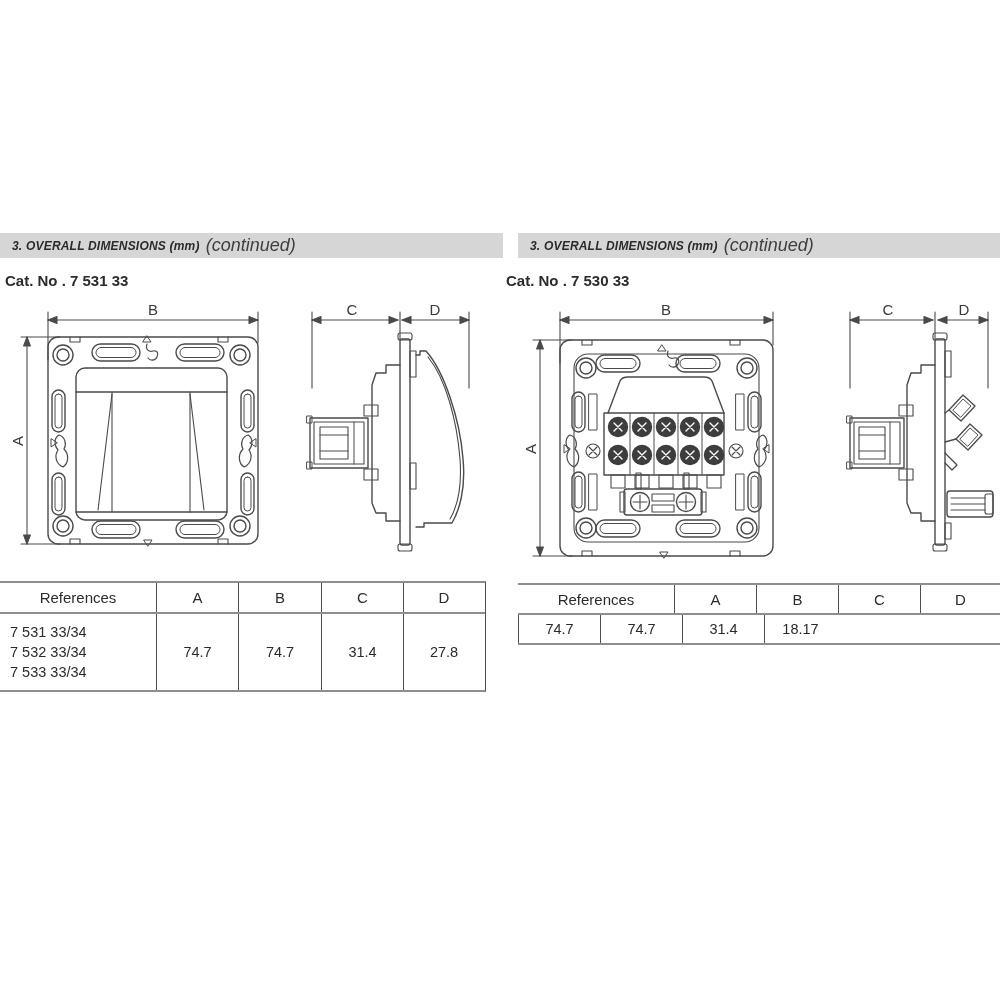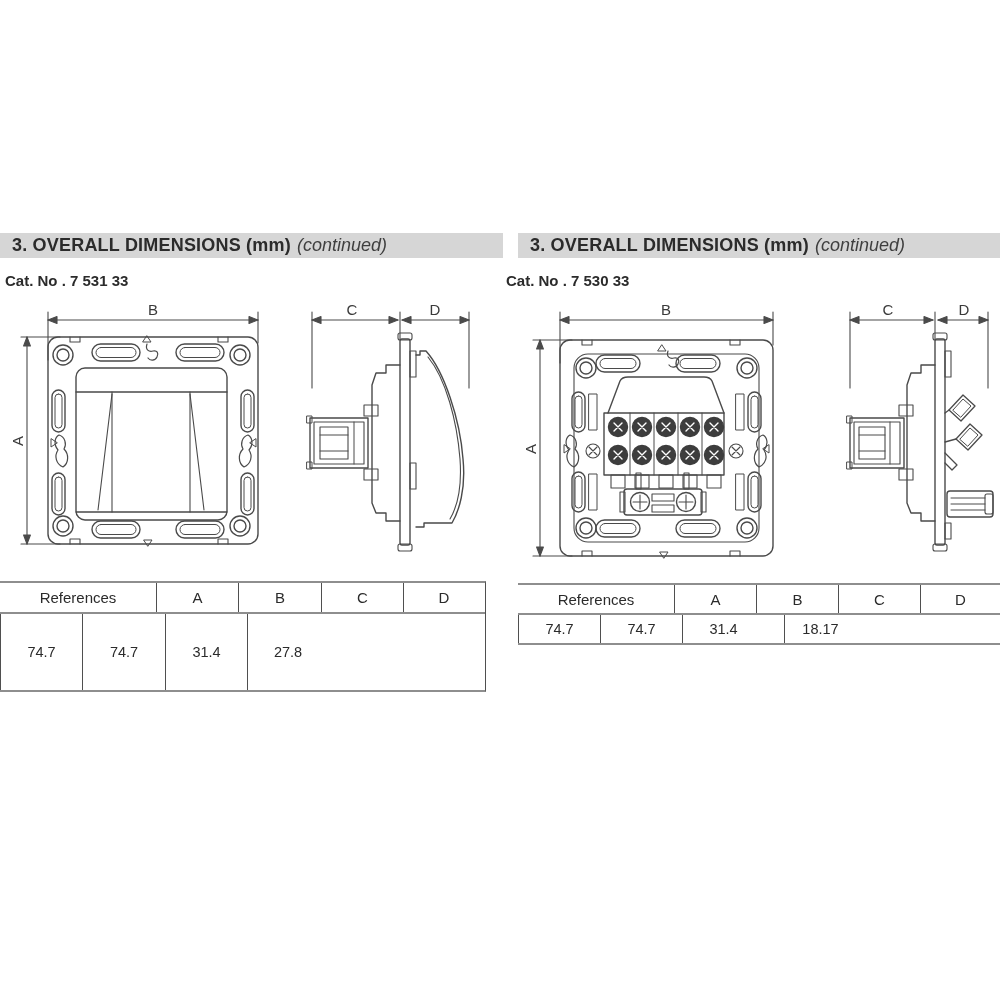--- a/index.html
+++ b/index.html
@@ -1,20 +1,20 @@
 <!DOCTYPE html>
 <html><head>
 <meta charset="utf-8">
 <style>
   html,body{margin:0;padding:0;background:#ffffff;}
   .page{position:relative;width:1000px;height:1000px;background:#fff;overflow:hidden;
         font-family:"Liberation Sans",sans-serif;color:#262626;}
   .section-bar{position:absolute;height:25px;background:#d6d6d6;display:flex;align-items:center;
                padding-left:12px;box-sizing:border-box;white-space:nowrap;}
-  .section-title{font-weight:bold;font-size:18px;color:#2b2b2b;letter-spacing:.2px;}
+  .section-title{font-weight:bold;font-size:12px;color:#2b2b2b;letter-spacing:.2px;font-style:italic;}
   .section-continued{font-style:italic;font-weight:normal;font-size:18px;color:#3f3f3f;margin-left:6px;}
   .cat-no{position:absolute;font-weight:bold;font-size:15px;color:#2b2b2b;white-space:nowrap;}
   .drawing{position:absolute;}
   svg text{font-family:"Liberation Sans",sans-serif;font-size:15px;fill:#3a3a3a;}
   .dim-table{position:absolute;border-top:2.5px solid #8e8e8e;border-bottom:2.5px solid #8e8e8e;
              box-sizing:border-box;background:#fff;}
   .dim-table.has-right{border-right:1.4px solid #4f4f4f;}
   .trow{display:flex;}
   .trow.head{border-bottom:2.5px solid #8e8e8e;}
   .tcell{display:flex;align-items:center;justify-content:center;font-size:14.5px;color:#2b2b2b;
@@ -161,20 +161,25 @@
 
   <div class="dim-table has-right" style="left:0;top:581px;width:486px;">
     <div class="trow head" style="height:29px;">
       <div class="tcell first" style="width:156px;">References</div>
       <div class="tcell" style="width:82px;">A</div>
       <div class="tcell" style="width:83px;">B</div>
       <div class="tcell" style="width:82px;">C</div>
       <div class="tcell" style="width:81px;">D</div>
     </div>
     <div class="trow" style="height:76px;">
+      <div class="tcell first refs-cell" style="width:156px;">
+        <div>7 531 33/34</div>
+        <div>7 532 33/34</div>
+        <div>7 533 33/34</div>
+      </div>
       <div class="tcell" style="width:82px;">74.7</div>
       <div class="tcell" style="width:83px;">74.7</div>
       <div class="tcell" style="width:82px;">31.4</div>
       <div class="tcell" style="width:81px;">27.8</div>
     </div>
   </div>
 
   <div class="section-bar" style="left:518px;top:233px;width:482px;">
     <span class="section-title">3. OVERALL DIMENSIONS (mm)</span>
     <span class="section-continued">(continued)</span>
@@ -360,17 +365,17 @@
       <div class="tcell first" style="width:156px;">References</div>
       <div class="tcell" style="width:82px;">A</div>
       <div class="tcell" style="width:82px;">B</div>
       <div class="tcell" style="width:82px;">C</div>
       <div class="tcell" style="width:80px;border-right:none;">D</div>
     </div>
     <div class="trow" style="height:28px;">
       <div class="tcell" style="width:82px;">74.7</div>
       <div class="tcell" style="width:82px;">74.7</div>
       <div class="tcell" style="width:82px;">31.4</div>
-      <div class="tcell" style="width:72px;margin-left:20px;">18.17</div>
+      <div class="tcell" style="width:72px;">18.17</div>
     </div>
   </div>
 
 </div>
 
 </body></html>

